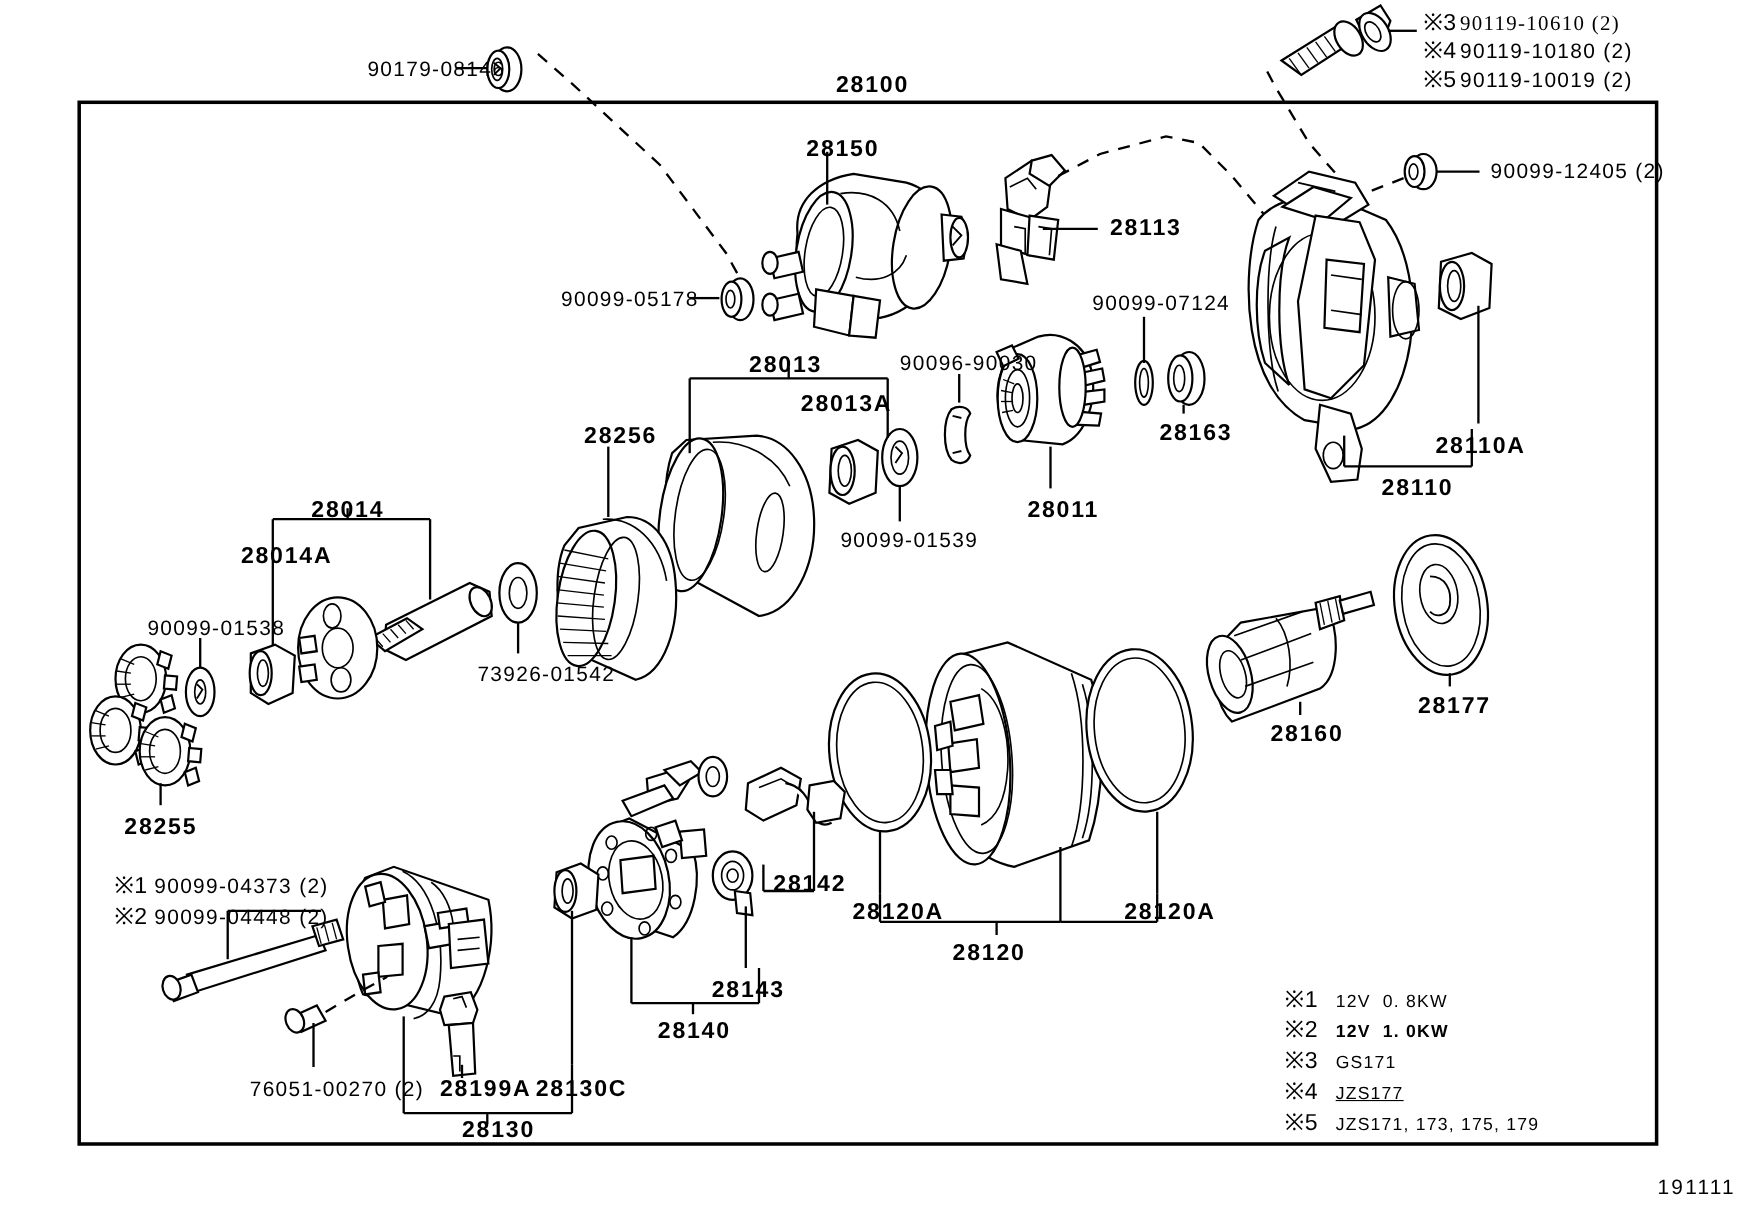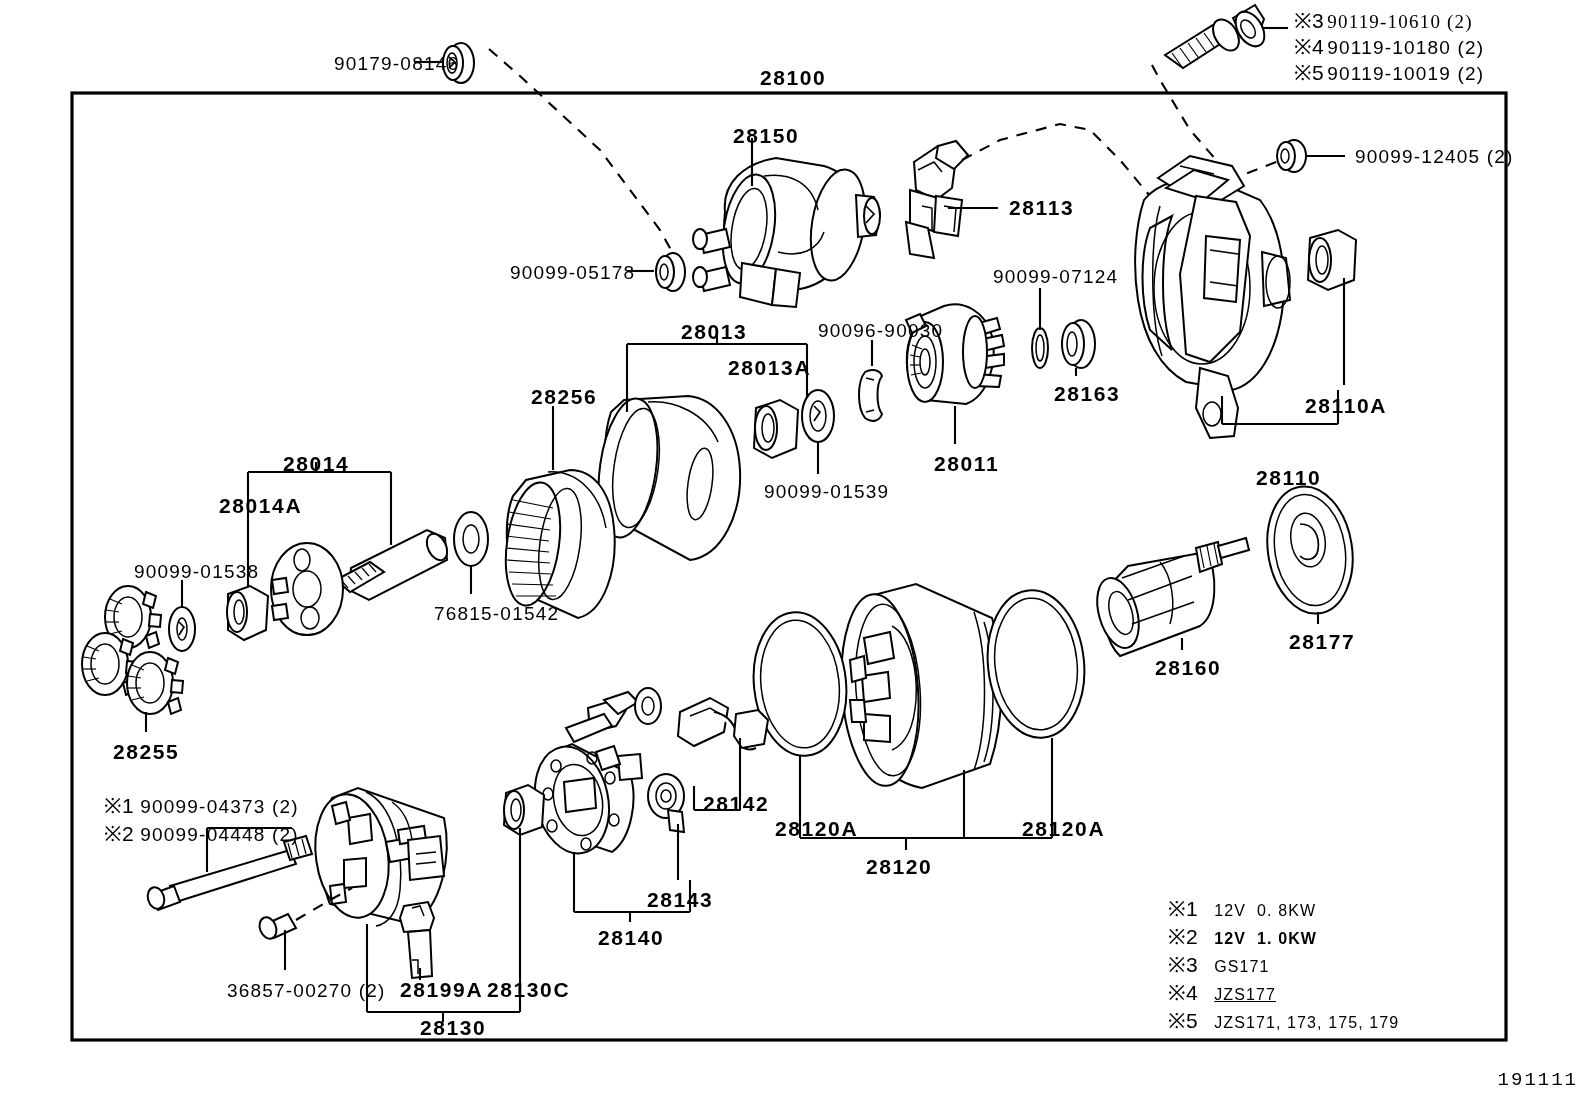--- a/index.html
+++ b/index.html
@@ -3,21 +3,21 @@
 <meta charset="utf-8">
 <style>
   html,body{margin:0;padding:0;background:#ffffff;}
   body{font-family:"Liberation Sans",sans-serif;}
   #page{position:relative;width:1592px;height:1099px;background:#fff;overflow:hidden;}
   .lbl{position:absolute;font-family:"Liberation Sans",sans-serif;color:#000;white-space:pre;letter-spacing:0.5px;}
   .pn{font-size:19px;letter-spacing:1.2px;}
   .pn-b{font-size:21px;letter-spacing:1.6px;font-weight:600;}
   .legend{font-size:16px;letter-spacing:1.1px;}
   .mark{font-size:19px;letter-spacing:0.5px;}
-  .corner{position:absolute;right:14px;bottom:8px;font-size:19px;letter-spacing:2px;font-family:Liberation Mono, monospace;}
+  .corner{position:absolute;right:14px;bottom:8px;font-size:19px;letter-spacing:2px;}
   svg.art{position:absolute;left:0;top:0;width:1592px;height:1099px;overflow:visible;}
   .ln{stroke:#000;stroke-width:2.1;fill:none;}
   .lnt{stroke:#000;stroke-width:1.7;fill:none;}
   .dash{stroke:#000;stroke-width:2.1;fill:none;stroke-dasharray:11 9;}
   .frame{stroke:#000;stroke-width:3.2;fill:none;}
   .shape{stroke:#000;stroke-width:2.0;fill:#fff;}
   .shape-n{stroke:#000;stroke-width:1.5;fill:none;}
   .hatch{stroke:#000;stroke-width:1.2;fill:none;}
 </style>
 </head>
@@ -490,41 +490,41 @@
   <div>
     <div class="lbl pn" style="left:294px;top:53px;margin-left:40px;">90179-08146</div>
     <div class="lbl pn-b" style="left:760px;top:66px;">28100</div>
     <div class="lbl pn-b" style="left:733px;top:124px;">28150</div>
     <div class="lbl pn" style="left:510px;top:262px;">90099-05178</div>
     <div class="lbl pn-b" style="left:1009px;top:196px;">28113</div>
     <div class="lbl pn" style="left:1355px;top:146px;">90099-12405 (2)</div>
     <div class="lbl pn" style="left:993px;top:266px;">90099-07124</div>
     <div class="lbl pn-b" style="left:1054px;top:382px;">28163</div>
     <div class="lbl pn-b" style="left:1305px;top:394px;">28110A</div>
-    <div class="lbl pn-b" style="left:1256px;top:432px;margin-top:34px;">28110</div>
+    <div class="lbl pn-b" style="left:1256px;top:432px;">28110</div>
     <div class="lbl pn-b" style="left:681px;top:320px;">28013</div>
     <div class="lbl pn-b" style="left:728px;top:356px;">28013A</div>
     <div class="lbl pn" style="left:818px;top:320px;">90096-90030</div>
     <div class="lbl pn-b" style="left:531px;top:385px;">28256</div>
     <div class="lbl pn" style="left:764px;top:481px;">90099-01539</div>
     <div class="lbl pn-b" style="left:934px;top:452px;">28011</div>
     <div class="lbl pn-b" style="left:283px;top:452px;">28014</div>
     <div class="lbl pn-b" style="left:219px;top:494px;">28014A</div>
     <div class="lbl pn" style="left:134px;top:561px;">90099-01538</div>
-    <div class="lbl pn" style="left:434px;top:603px;">76815-01542</div>
+    <div class="lbl pn" style="left:434px;top:603px;">73926-01542</div>
     <div class="lbl pn-b" style="left:113px;top:740px;">28255</div>
     <div class="lbl pn-b" style="left:1289px;top:630px;">28177</div>
     <div class="lbl pn-b" style="left:1155px;top:656px;">28160</div>
     <div class="lbl pn-b" style="left:703px;top:792px;">28142</div>
     <div class="lbl pn-b" style="left:775px;top:817px;">28120A</div>
     <div class="lbl pn-b" style="left:1022px;top:817px;">28120A</div>
     <div class="lbl pn-b" style="left:866px;top:855px;">28120</div>
     <div class="lbl pn-b" style="left:647px;top:888px;">28143</div>
     <div class="lbl pn-b" style="left:598px;top:926px;">28140</div>
-    <div class="lbl pn" style="left:227px;top:980px;">36857-00270 (2)</div>
+    <div class="lbl pn" style="left:227px;top:980px;">76051-00270 (2)</div>
     <div class="lbl pn-b" style="left:400px;top:978px;">28199A</div>
     <div class="lbl pn-b" style="left:487px;top:978px;">28130C</div>
     <div class="lbl pn-b" style="left:420px;top:1016px;">28130</div>
   </div>
 
   <div style="position:absolute;left:1294px;top:8px;line-height:25px;">
     <div style="display:flex;align-items:baseline;">
       <span class="lbl mark" style="position:static;font-size:21px;">※3</span>
       <span class="lbl pn" style="position:static;margin-left:3px;font-family:Liberation Serif, serif;">90119-10610 (2)</span>
     </div>

